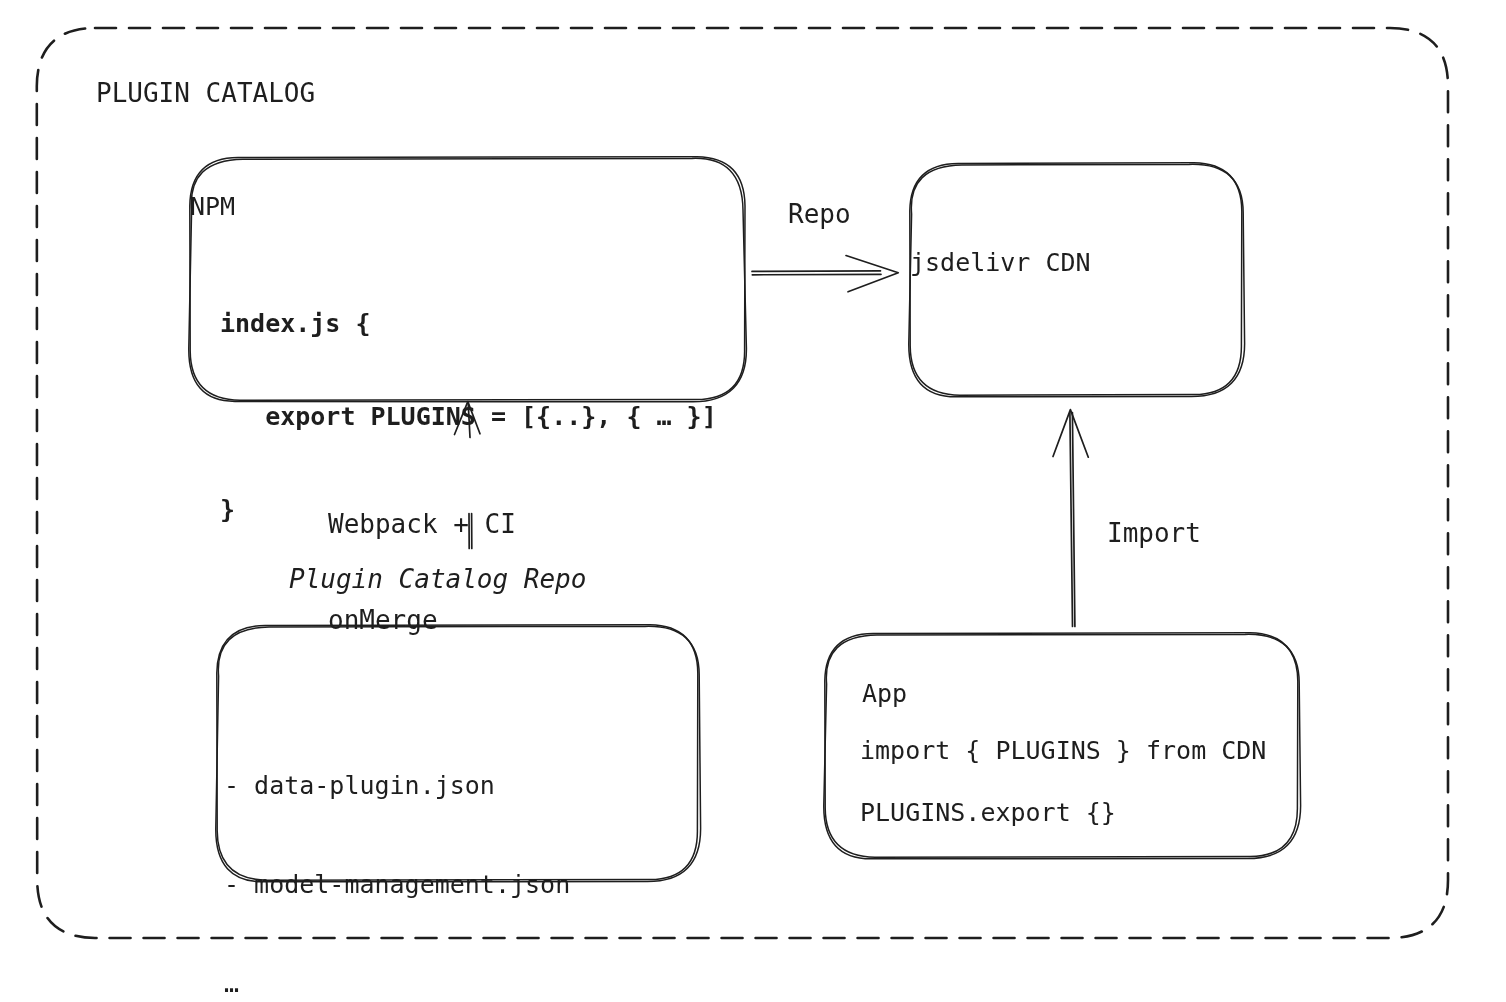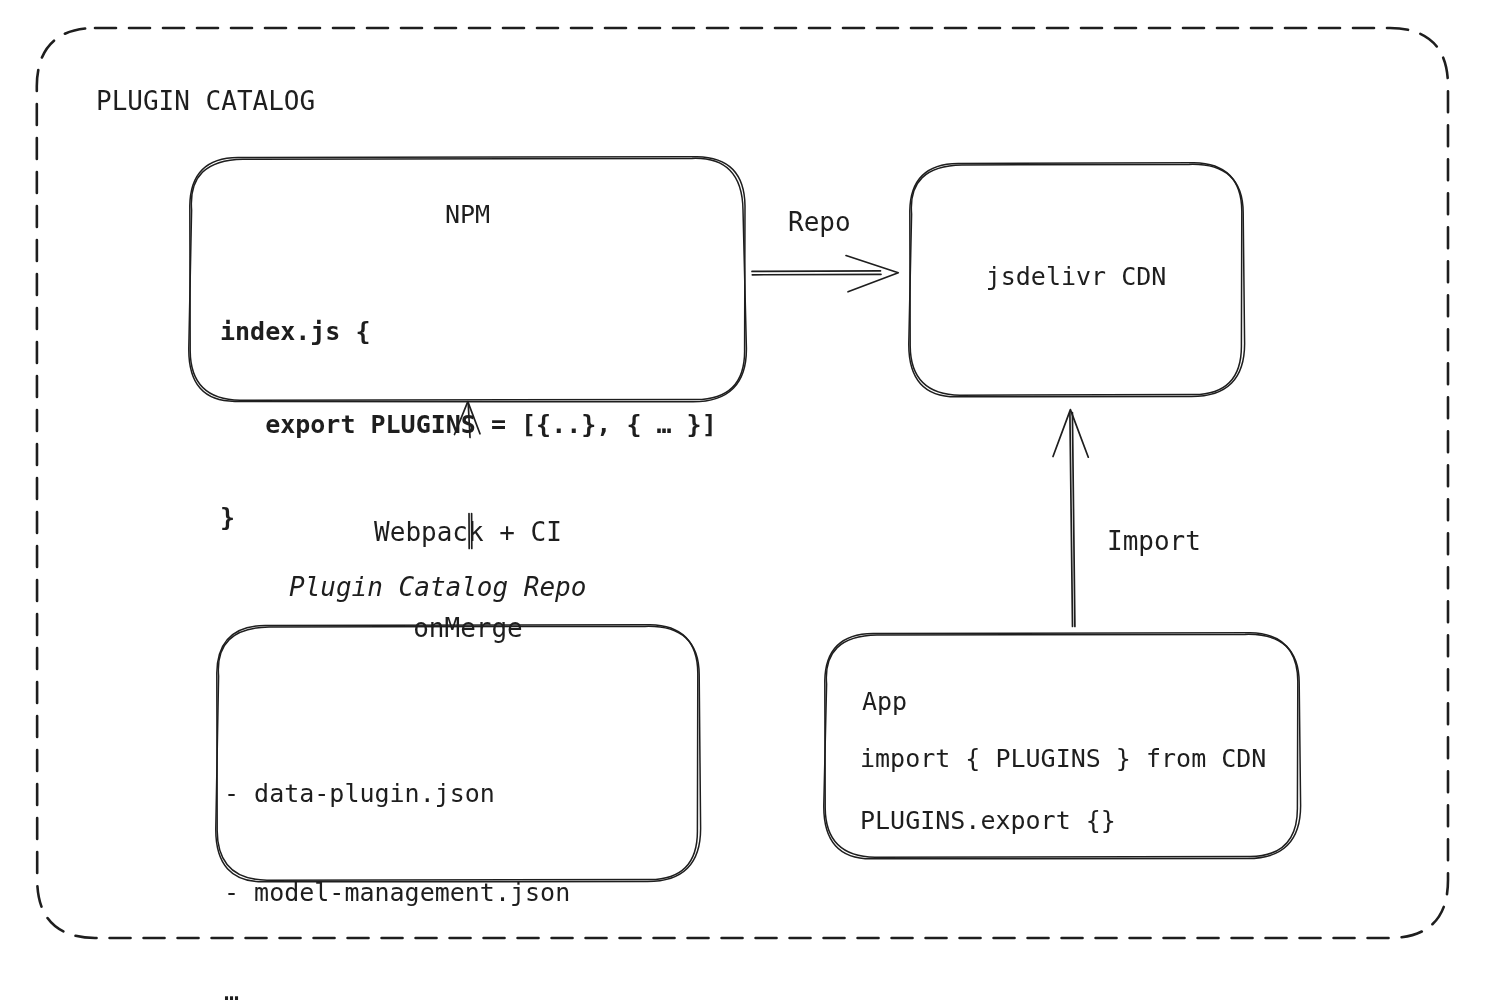--- a/index.html
+++ b/index.html
@@ -31,26 +31,25 @@
   .arrow-stroke { stroke-width: 1.7; }
   .dashed-stroke {
     stroke-width: 2.6;
     stroke-dasharray: 21 13;
   }
   .txt {
     position: absolute;
     white-space: pre;
     line-height: 1.2;
     font-size: 25px;
-    margin-top: 8px;
   }
   .lbl { font-size: 26px; }
   .code { line-height: 31px; font-weight: bold; }
   .files { line-height: 33px; }
-  .center { text-align: center; }
+  .center { text-align: left; }
 </style>
 </head>
 <body>
 
 <div class="canvas">
 
   <svg class="shapes" width="1506" height="1002" viewBox="0 0 1506 1002">
 
     <g>
       <path class="dashed-stroke" d="M95 28 L1390 28 Q1448 28.6 1448 86 L1448 880 Q1448 937.4 1390 938 L95 938 Q37.6 937.4 37.2 880 L36.8 86 Q37.4 28.6 95 28 Z"></path>
@@ -100,21 +99,21 @@
 
   <div class="txt center" style="left:190px; top:192px; width:555px;">NPM</div>
   <div class="txt code" style="left:220px; top:246px;">
     <div>index.js {</div>
     <div>   export PLUGINS = [{..}, { … }]</div>
     <div>}</div>
   </div>
 
   <div class="txt lbl" style="left:788px; top:199px;">Repo</div>
 
-  <div class="txt center" style="left:910px; top:254px; width:332px;">jsdelivr CDN</div>
+  <div class="txt center" style="left:910px; top:248px; width:332px;">jsdelivr CDN</div>
 
   <div class="txt lbl center" style="left:328px; top:444px; width:280px; line-height:32px;">
     <div>Webpack + CI</div>
     <div>onMerge</div>
   </div>
 
   <div class="txt lbl" style="left:289px; top:564px;font-style:italic;">Plugin Catalog Repo</div>
   <div class="txt files" style="left:224px; top:703px;">
     <div>- data-plugin.json</div>
     <div>- model-management.json</div>

